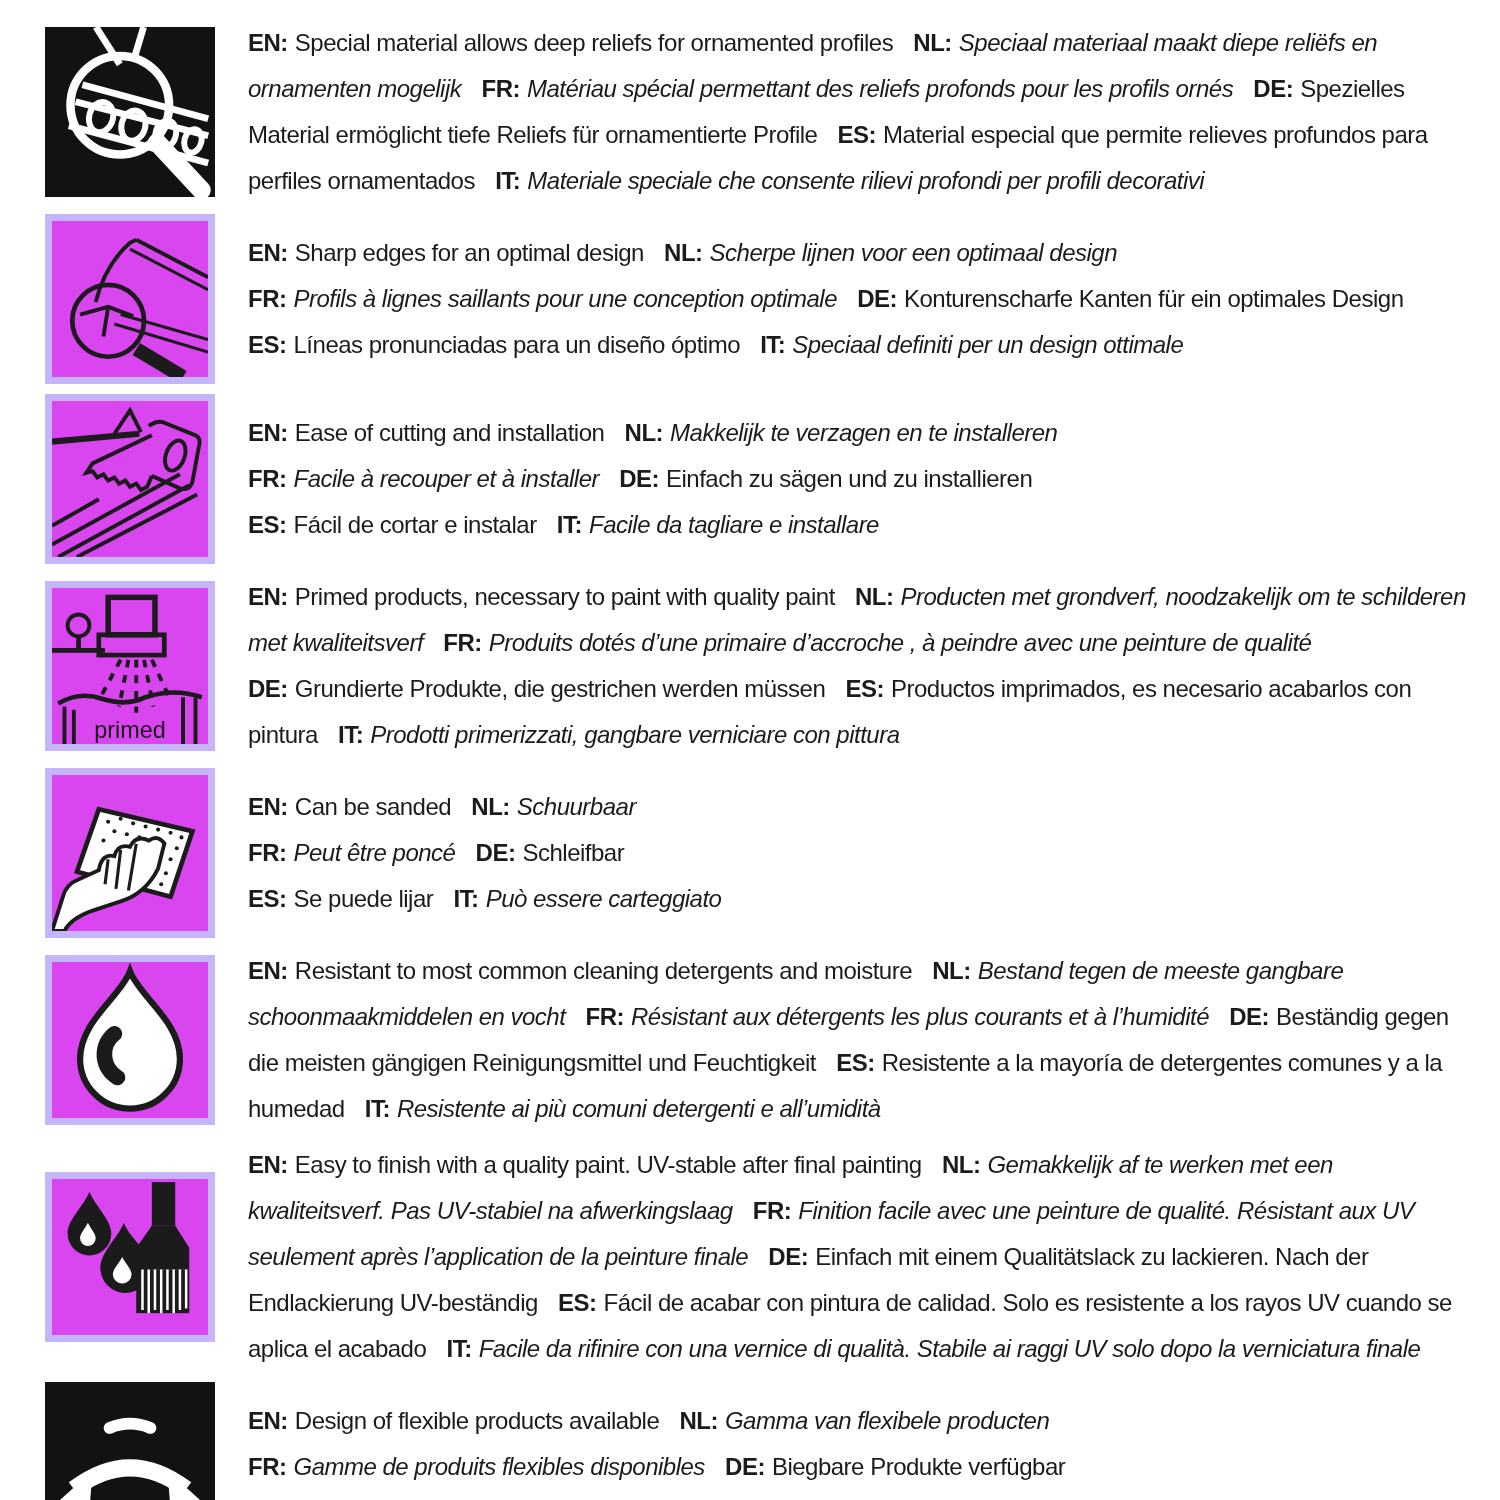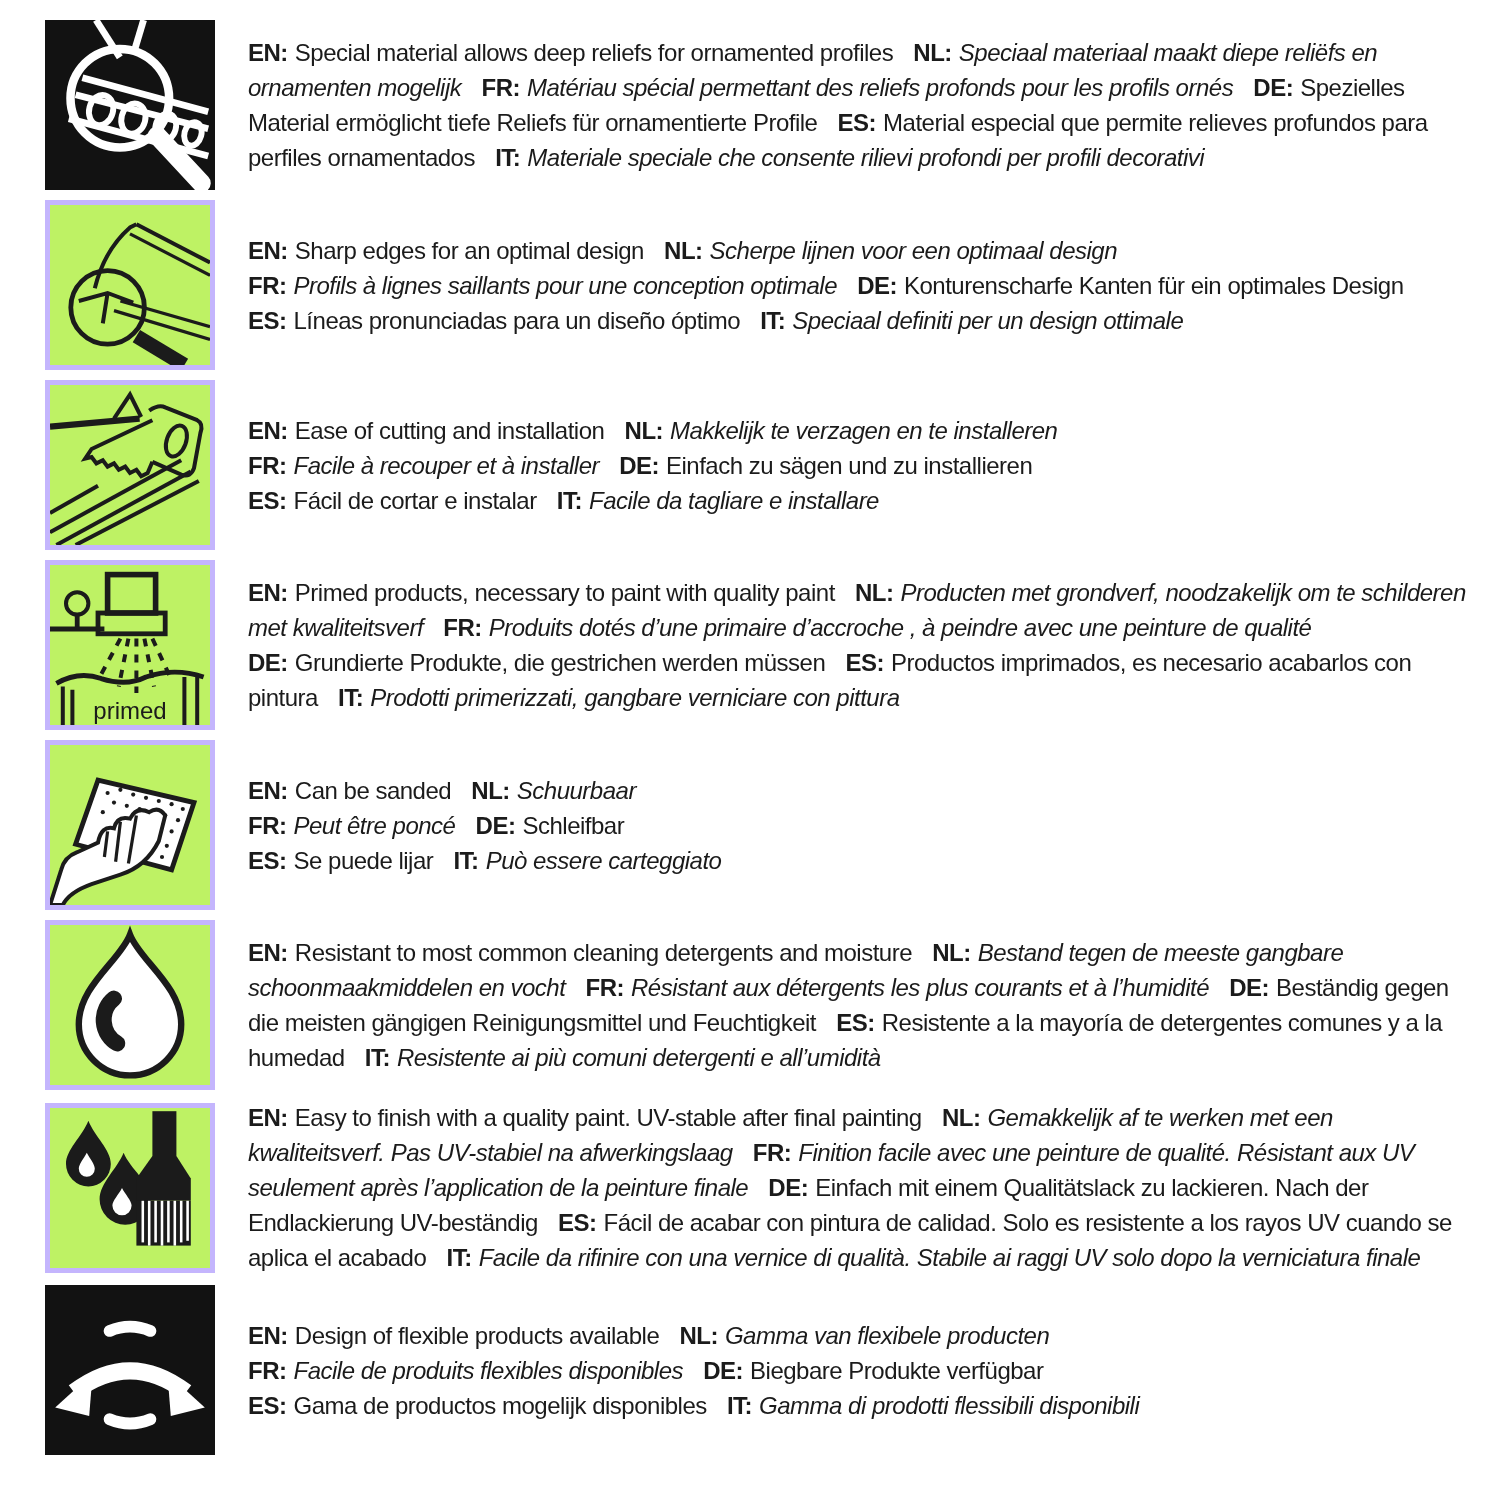--- a/index.html
+++ b/index.html
@@ -1,23 +1,23 @@
 <!DOCTYPE html>
 <html><head>
 <meta charset="utf-8">
 <style>
   html,body{margin:0;padding:0;background:#fff;}
   body{width:1500px;height:1500px;overflow:hidden;
        font-family:"Liberation Sans","DejaVu Sans",sans-serif;color:#1b1b1b;}
   .sheet{padding:20px 28px 0 45px;}
   .row{display:flex;align-items:center;gap:33px;margin-bottom:10px;}
   .ibox{width:170px;height:170px;flex:0 0 170px;box-sizing:border-box;}
-  .ibox.framed{border:5px solid #c4b5fd;background:#bef264;text-align:center;}
+  .ibox.framed{border:7px solid #c4b5fd;background:#d946ef;text-align:center;}
   .ibox svg{display:block;width:100%;height:100%;}
-  .txt{flex:1;font-size:24px;line-height:35px;letter-spacing:-0.5px;margin:0;}
+  .txt{flex:1;font-size:24px;line-height:46px;letter-spacing:-0.5px;margin:0;}
   .seg{margin-right:14px;}
   .seg b{margin-right:7px;letter-spacing:-0.5px;}
   .seg.i{font-style:italic;}
   .seg.i b{font-style:normal;}
   text{font-family:"Liberation Sans","DejaVu Sans",sans-serif;}
 </style>
 </head>
 <body>
 
 <div class="sheet">
@@ -235,20 +235,20 @@
         <path d="M38,27 Q50,22 62,27" stroke="#fff" stroke-width="7" fill="none" stroke-linecap="round"></path>
         <path d="M38,79 Q50,84 62,79" stroke="#fff" stroke-width="7" fill="none" stroke-linecap="round"></path>
         <path d="M17,63 Q50,38 83,63" stroke="#fff" stroke-width="10" fill="none"></path>
         <polygon points="6,72 28,52 26,77" fill="#fff"></polygon>
         <polygon points="94,72 72,52 74,77" fill="#fff"></polygon>
       </svg>
     </div>
     <p class="txt">
       <span class="seg"><b>EN:</b><span>Design of flexible products available</span></span>
       <span class="seg i"><b>NL:</b><span>Gamma van flexibele producten</span></span><br>
-      <span class="seg i"><b>FR:</b><span>Facile de produits flexibles disponibles</span></span>
+      <span class="seg i"><b>FR:</b><span>Gamme de produits flexibles disponibles</span></span>
       <span class="seg"><b>DE:</b><span>Biegbare Produkte verfügbar</span></span><br>
       <span class="seg"><b>ES:</b><span>Gama de productos mogelijk disponibles</span></span>
       <span class="seg i"><b>IT:</b><span>Gamma di prodotti flessibili disponibili</span></span>
     </p>
   </div>
 
 </div>
 
 </body></html>

